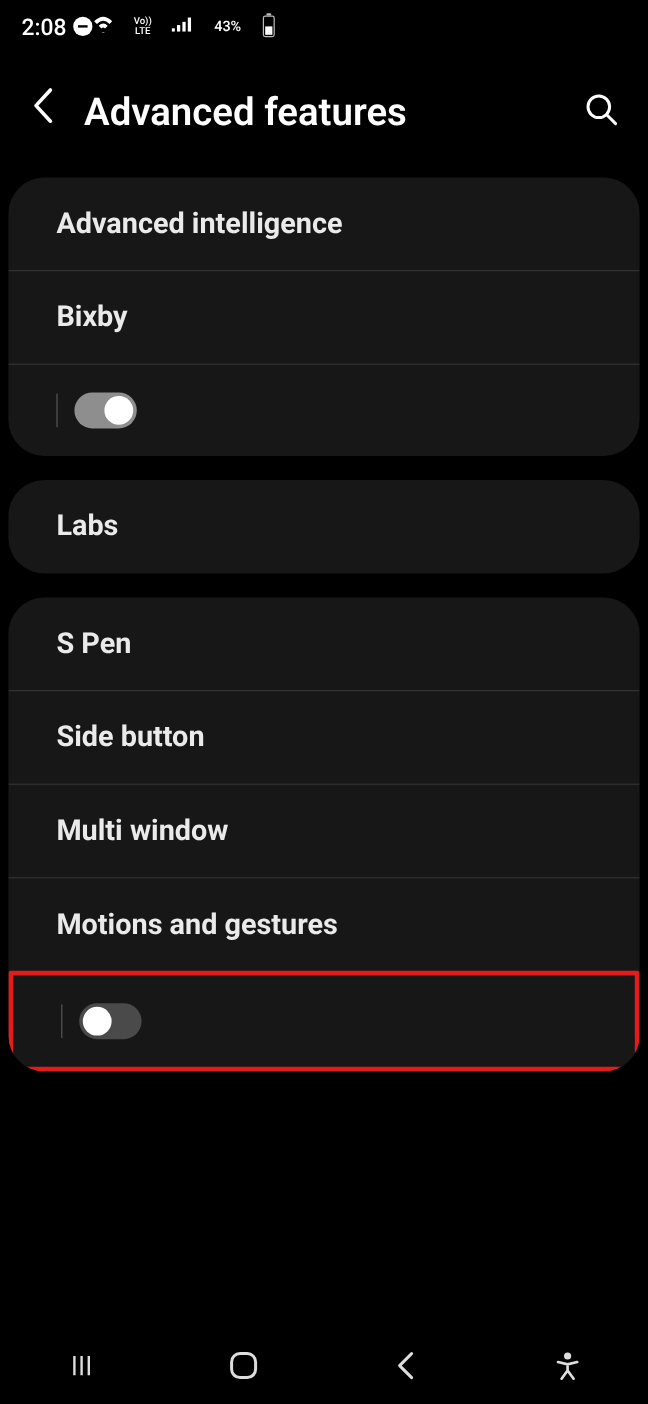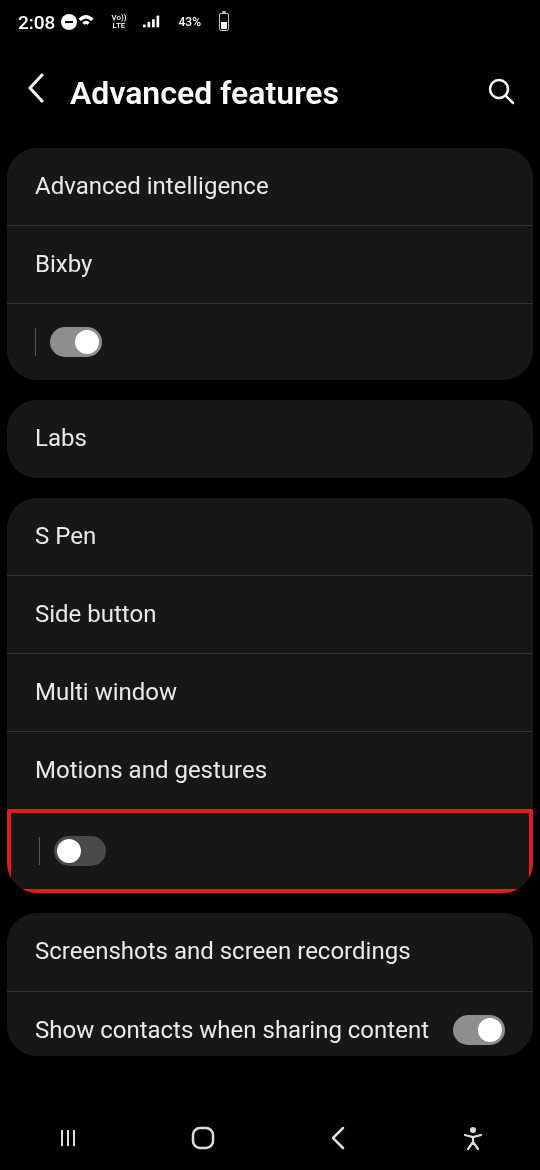--- a/index.html
+++ b/index.html
@@ -41,24 +41,25 @@
 
   .content { padding: 0 7px; }
   .group {
     background:#171717;
     border-radius:30px;
     margin-bottom:20px;
     overflow:hidden;
   }
   .row {
     display:flex; align-items:center;
-    padding: 23px 28px;
+    padding: 23px 40px;
     font-size:24px;
     color:#eaeaea;
     border-top:1px solid #333;
+    font-weight:bold;
   }
   .row:first-child { border-top:none; }
   .row-label { flex:1; line-height:1.3; }
   .divider-v { width:1px; height:28px; background:#555; margin-right:14px; }
 
   .toggle {
     width:52px; height:30px; border-radius:15px;
     position:relative;
     background:#555;
   }
@@ -168,31 +169,20 @@
     <div class="highlight">
       <div class="row">
         <span class="divider-v"></span>
         <div class="toggle off">
             <div class="knob"></div>
           </div>
       </div>
     </div>
   </div>
 
-  <div class="group" style="margin-bottom:0;">
-    <div class="row">
-      <span class="row-label">Screenshots and screen recordings</span>
-    </div>
-    <div class="row" style="padding-bottom:10px;">
-      <span class="row-label">Show contacts when sharing content</span>
-      <div class="toggle on">
-          <div class="knob"></div>
-        </div>
-    </div>
-  </div>
 
 </div>
 
 <div class="navbar">
   <div class="nav-btn">
     <svg width="24" height="24" viewBox="0 0 24 24">
         <line x1="6" y1="4" x2="6" y2="20" stroke="#ddd" stroke-width="2"></line>
         <line x1="12" y1="4" x2="12" y2="20" stroke="#ddd" stroke-width="2"></line>
         <line x1="18" y1="4" x2="18" y2="20" stroke="#ddd" stroke-width="2"></line>
       </svg>

